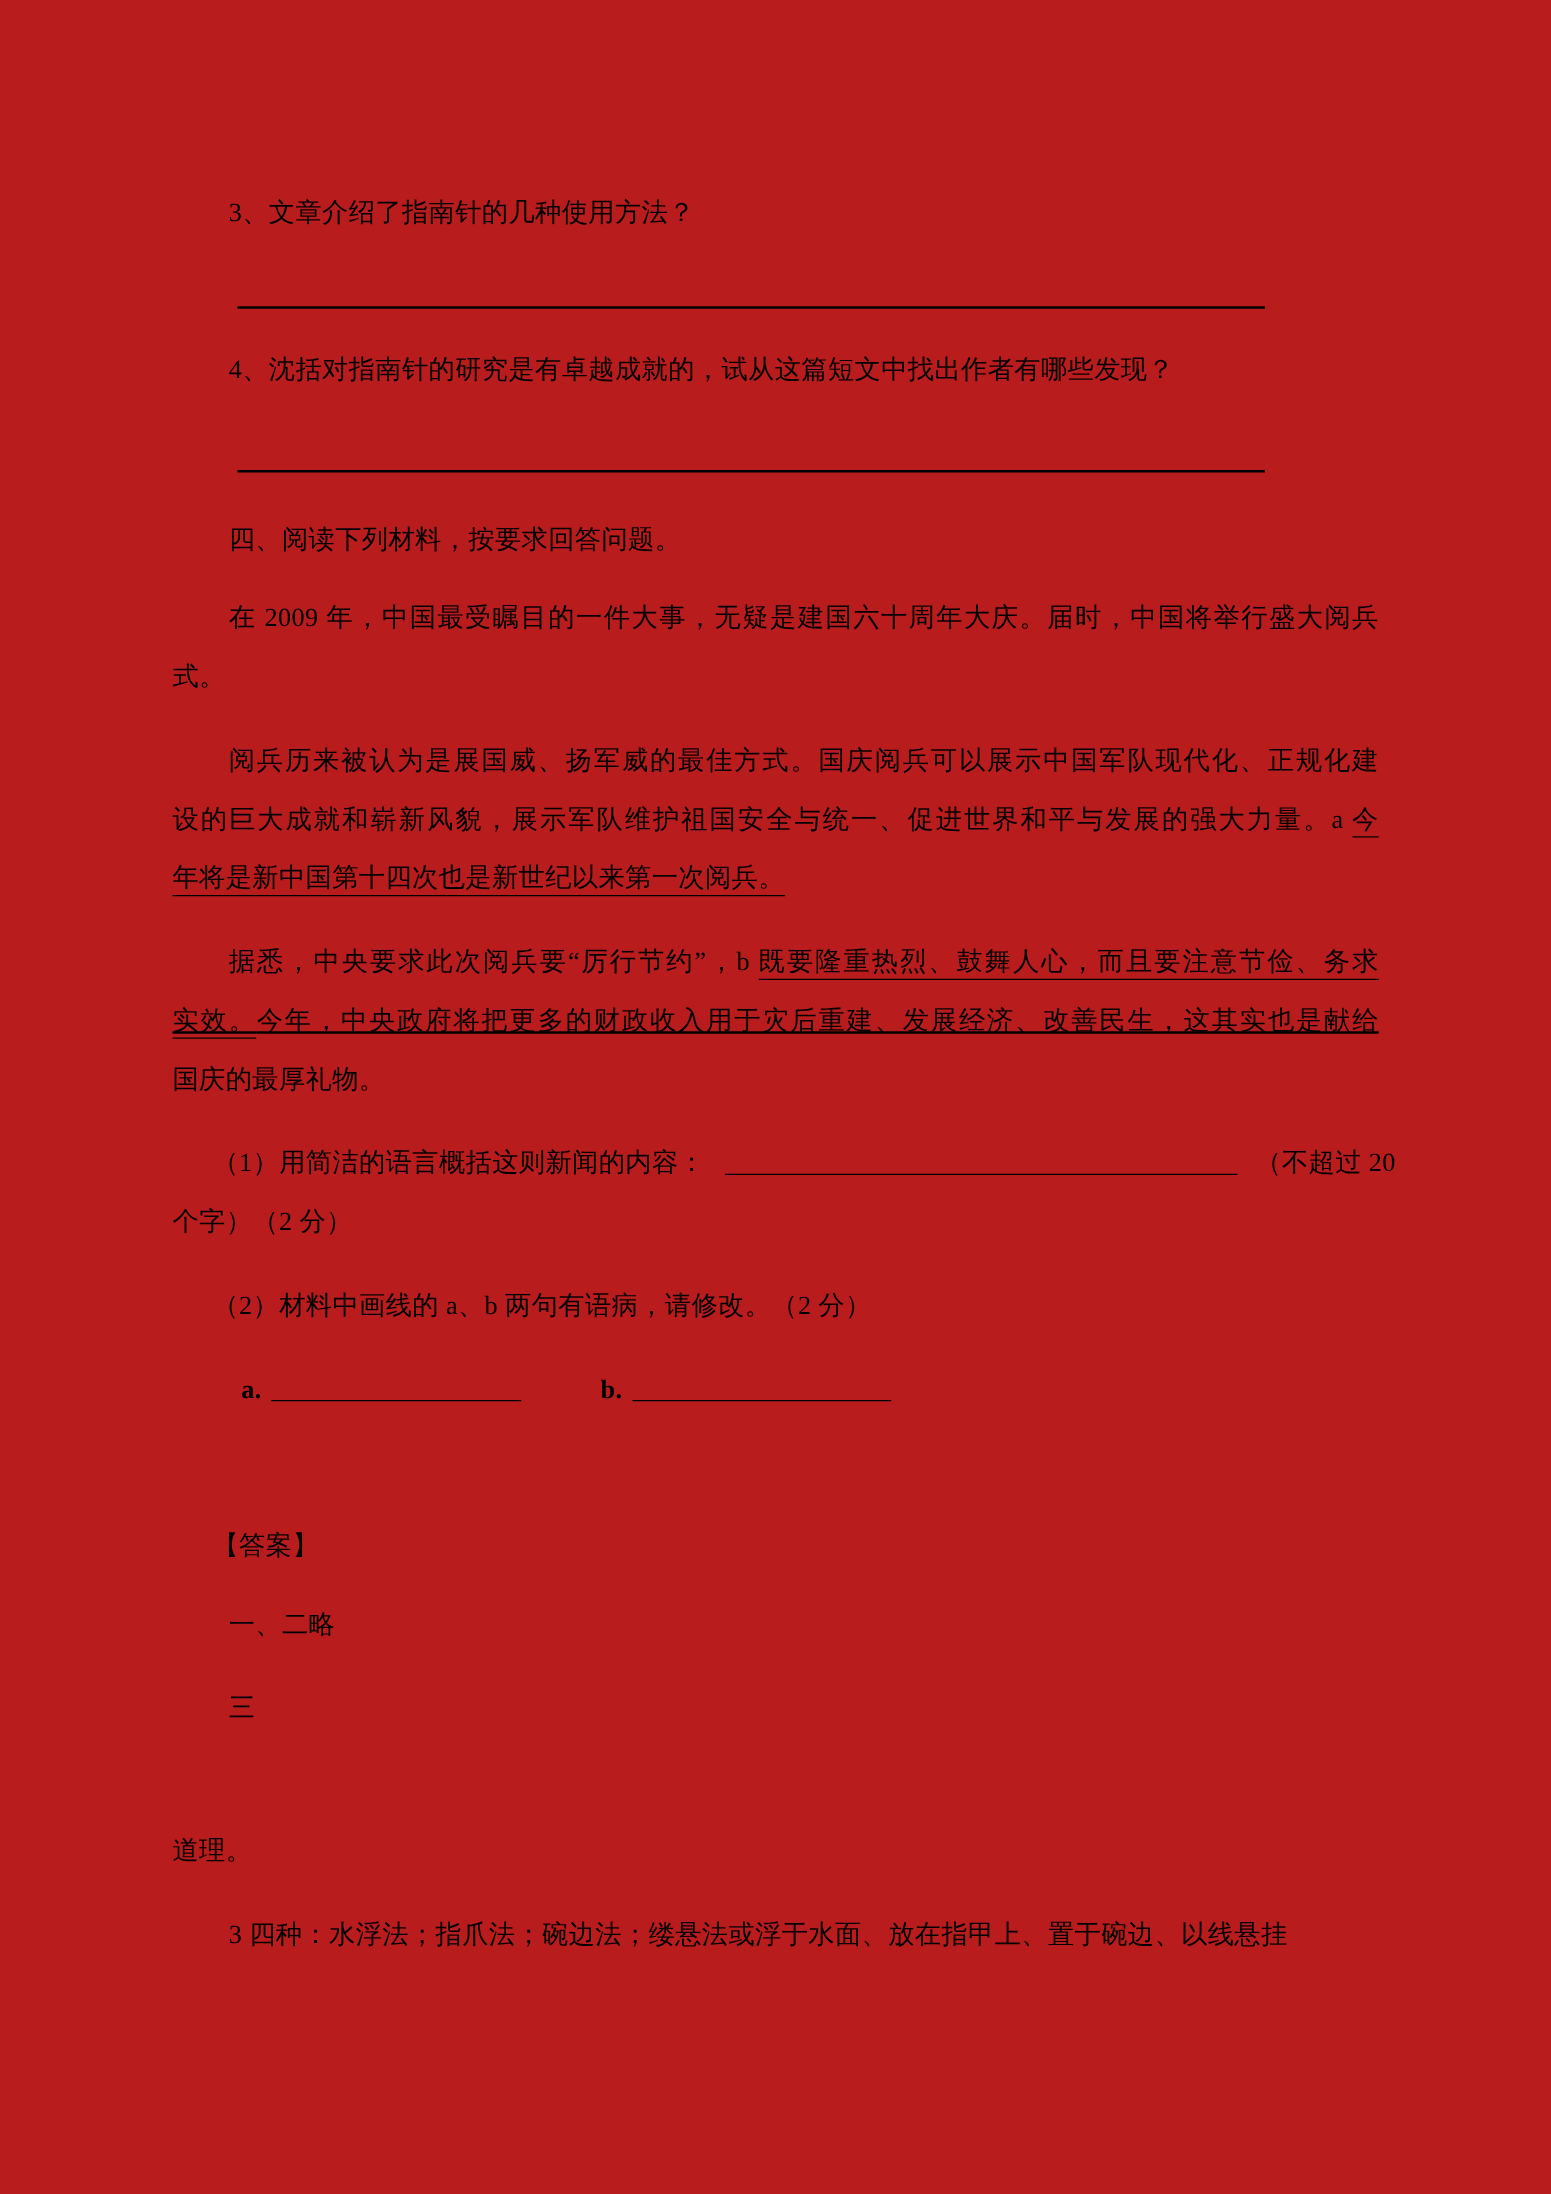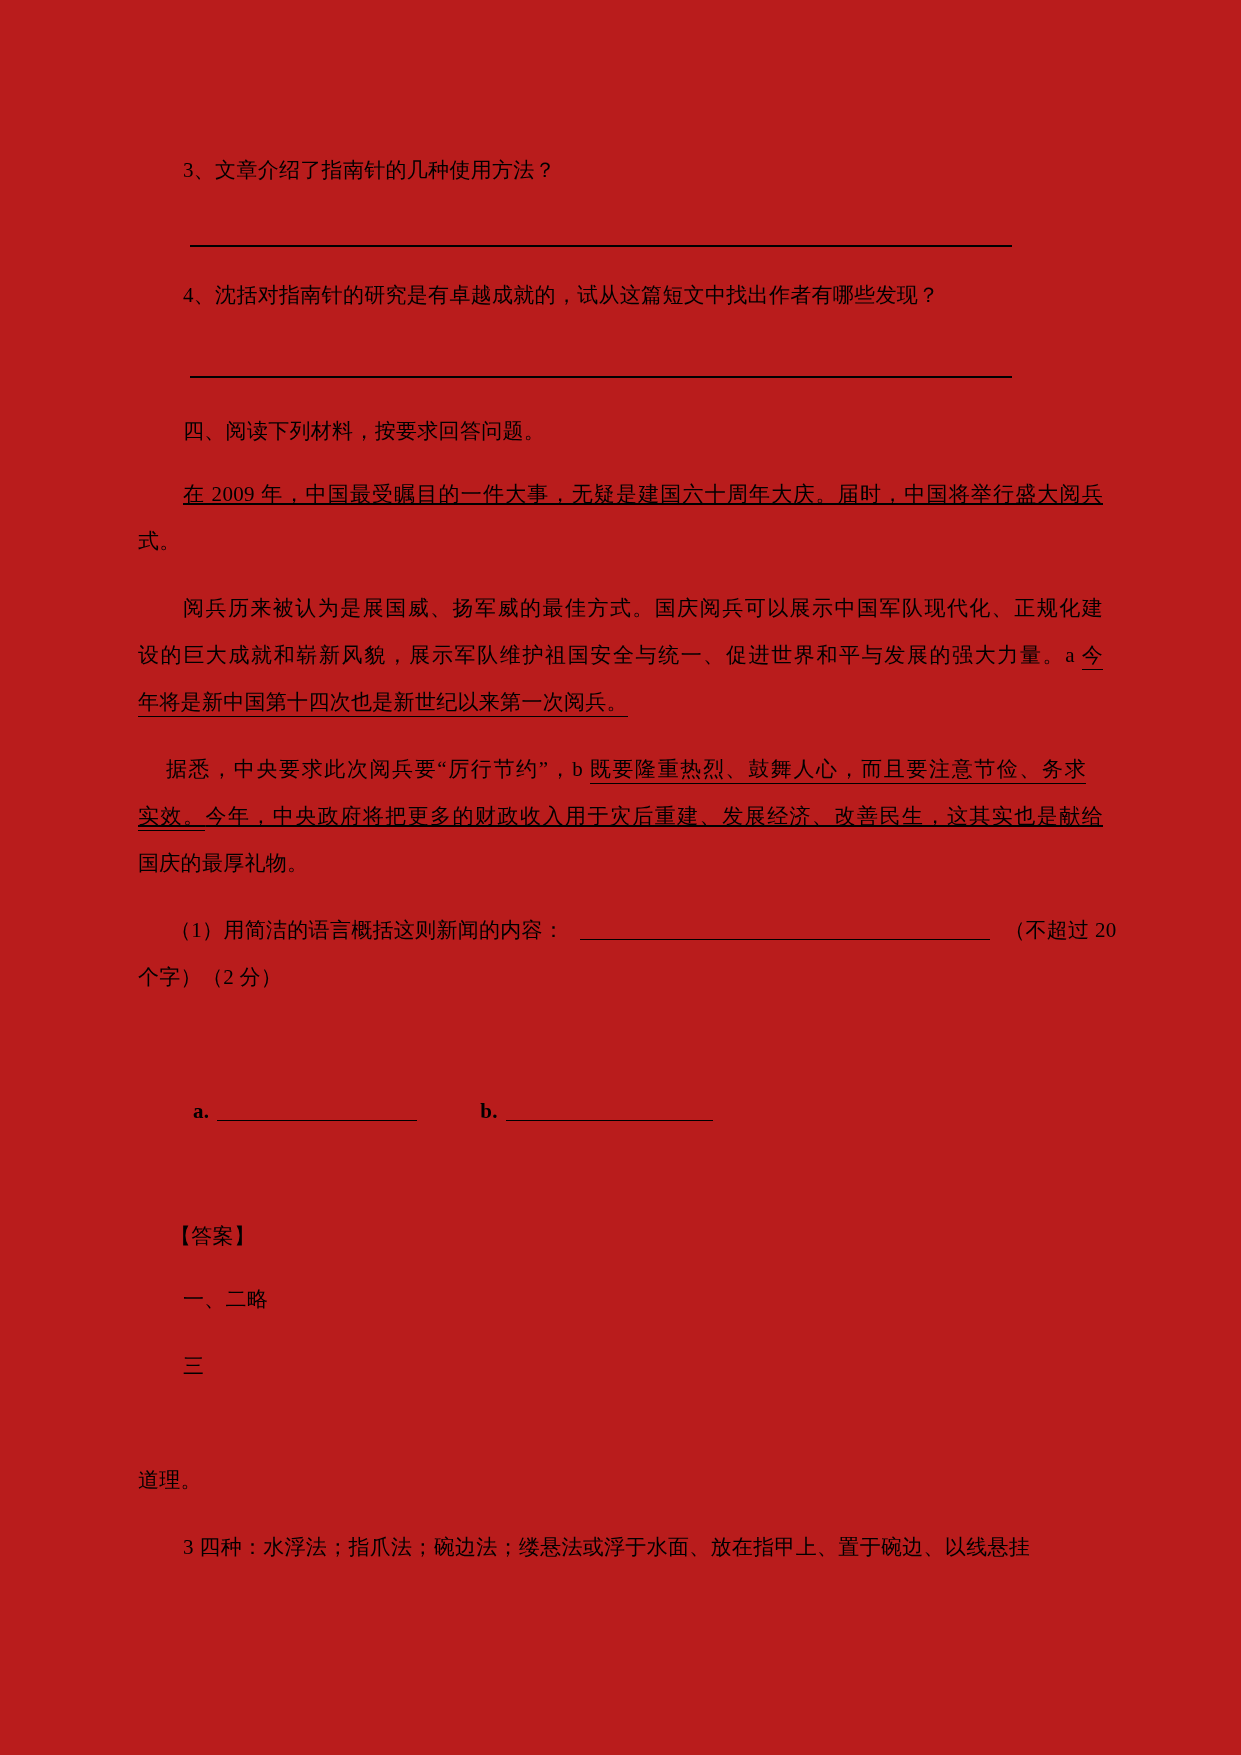--- a/index.html
+++ b/index.html
@@ -45,29 +45,30 @@
 </style>
 </head>
 <body>
 
 <div class="page">
     <div class="line" style="top: 156px; left: 183px;"><span>3、文章介绍了指南针的几种使用方法？</span></div>
     <div class="rule" style="top: 245px; left: 190px; width: 822px; border-top-color: rgb(0, 0, 0);"></div>
     <div class="line" style="top: 281px; left: 183px;"><span>4、沈括对指南针的研究是有卓越成就的，试从这篇短文中找出作者有哪些发现？</span></div>
     <div class="rule" style="top: 376px; left: 190px; width: 822px; border-top-color: rgb(0, 0, 0);"></div>
     <div class="line" style="top: 417px; left: 183px;"><span>四、阅读下列材料，按要求回答问题。</span></div>
-    <div class="line jst" style="top: 480px; left: 183px; width: 920px; text-decoration: underline;"><span>在 2009 年，中国最受瞩目的一件大事，无疑是建国六十周年大庆。届时，中国将举行盛大阅兵</span></div>
+    <div class="line jst" style="top: 480px; left: 183px; width: 920px;"><span>在 2009 年，中国最受瞩目的一件大事，无疑是建国六十周年大庆。届时，中国将举行盛大阅兵</span></div>
     <div class="line" style="top: 527px; left: 138px;"><span>式。</span></div>
     <div class="line jst" style="top: 641px; left: 138px; width: 965px;"><span>设的巨大成就和崭新风貌，展示军队维护祖国安全与统一、促进世界和平与发展的强大力量。a </span><span class="u">今</span></div>
     <div class="line jst" style="top: 594px; left: 183px; width: 920px;"><span>阅兵历来被认为是展国威、扬军威的最佳方式。国庆阅兵可以展示中国军队现代化、正规化建</span></div>
     <div class="line" style="top: 688px; left: 138px;"><span class="u">年将是新中国第十四次也是新世纪以来第一次阅兵。</span></div>
-    <div class="line jst" style="top: 755px; left: 166px; width: 920px; font-family: Liberation Serif, serif;"><span>据悉，中央要求此次阅兵要“厉行节约”，b </span><span class="u">既要隆重热烈、鼓舞人心，而且要注意节俭、务求</span></div>
+    <div class="line jst" style="top: 755px; left: 183px; width: 920px; font-family: Liberation Serif, serif;"><span>据悉，中央要求此次阅兵要“厉行节约”，b </span><span class="u">既要隆重热烈、鼓舞人心，而且要注意节俭、务求</span></div>
     <div class="line jst" style="top: 802px; left: 138px; width: 965px; text-decoration: underline;"><span class="u">实效。</span><span>今年，中央政府将把更多的财政收入用于灾后重建、发展经济、改善民生，这其实也是献给</span></div>
     <div class="line" style="top: 849px; left: 138px;"><span>国庆的最厚礼物。</span></div>
     <div class="line" style="top: 916px; left: 170px;"><span>（1）用简洁的语言概括这则新闻的内容：</span><span class="gap" style="width: 16px;"></span><span class="blank" style="width: 410px;"></span><span class="gap" style="width: 14px;"></span><span>（不超过 20</span></div>
     <div class="line" style="top: 963px; left: 138px;"><span>个字）（2 分）</span></div>
+    <div class="line" style="top: 1030px; left: 170px;"><span>（2）材料中画线的 a、b 两句有语病，请修改。（2 分）</span></div>
     <div class="line" style="top: 1097px; left: 193px; font-weight: bold;"><span>a.</span><span class="gap" style="width: 8px;"></span><span class="blank" style="width: 200px;"></span><span class="gap" style="width: 63px;"></span><span>b.</span><span class="gap" style="width: 8px;"></span><span class="blank" style="width: 207px;"></span></div>
     <div class="line" style="top: 1222px; left: 170px;"><span>【答案】</span></div>
     <div class="line" style="top: 1285px; left: 183px;"><span>一、二略</span></div>
     <div class="line" style="top: 1352px; left: 183px;"><span>三</span></div>
     <div class="line" style="top: 1466px; left: 138px; text-align: right;"><span>道理。</span></div>
     <div class="line" style="top: 1533px; left: 183px;"><span>3 四种：水浮法；指爪法；碗边法；缕悬法或浮于水面、放在指甲上、置于碗边、以线悬挂</span></div>
   </div>
 
 </body></html>

